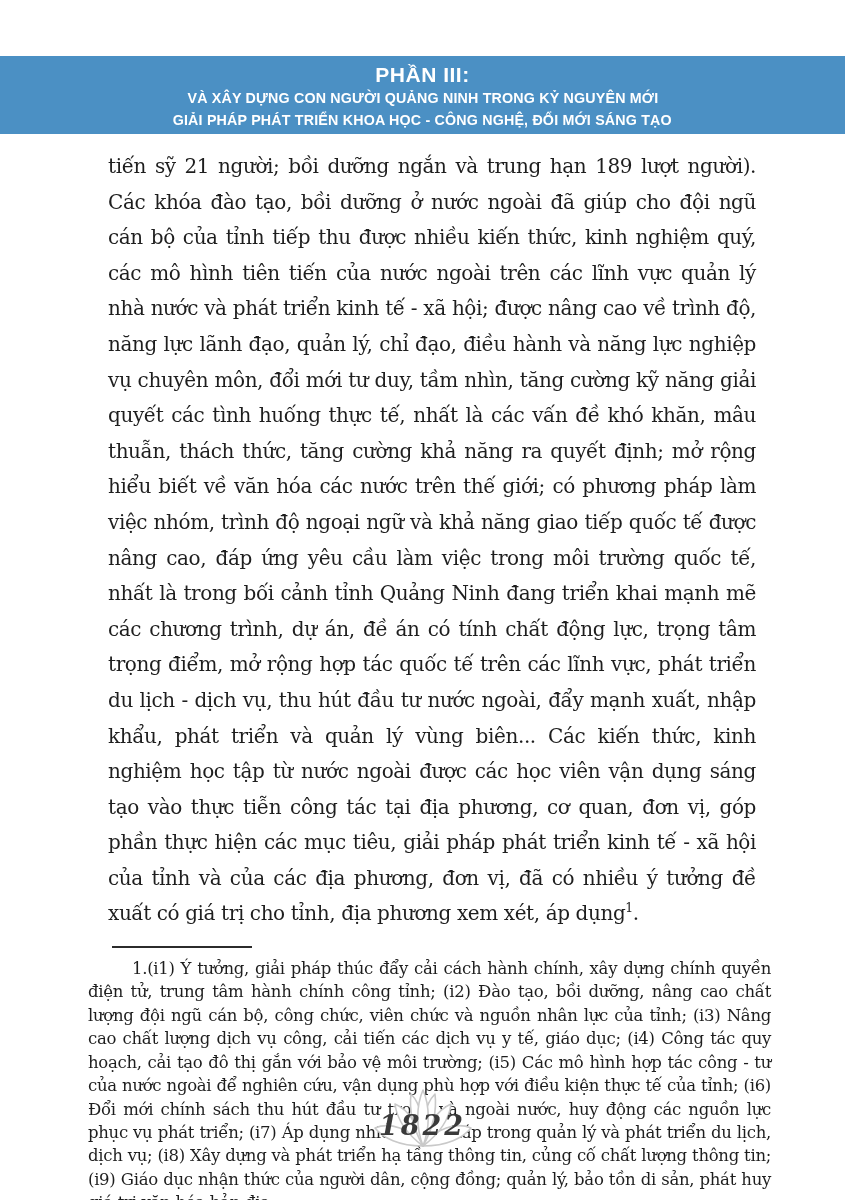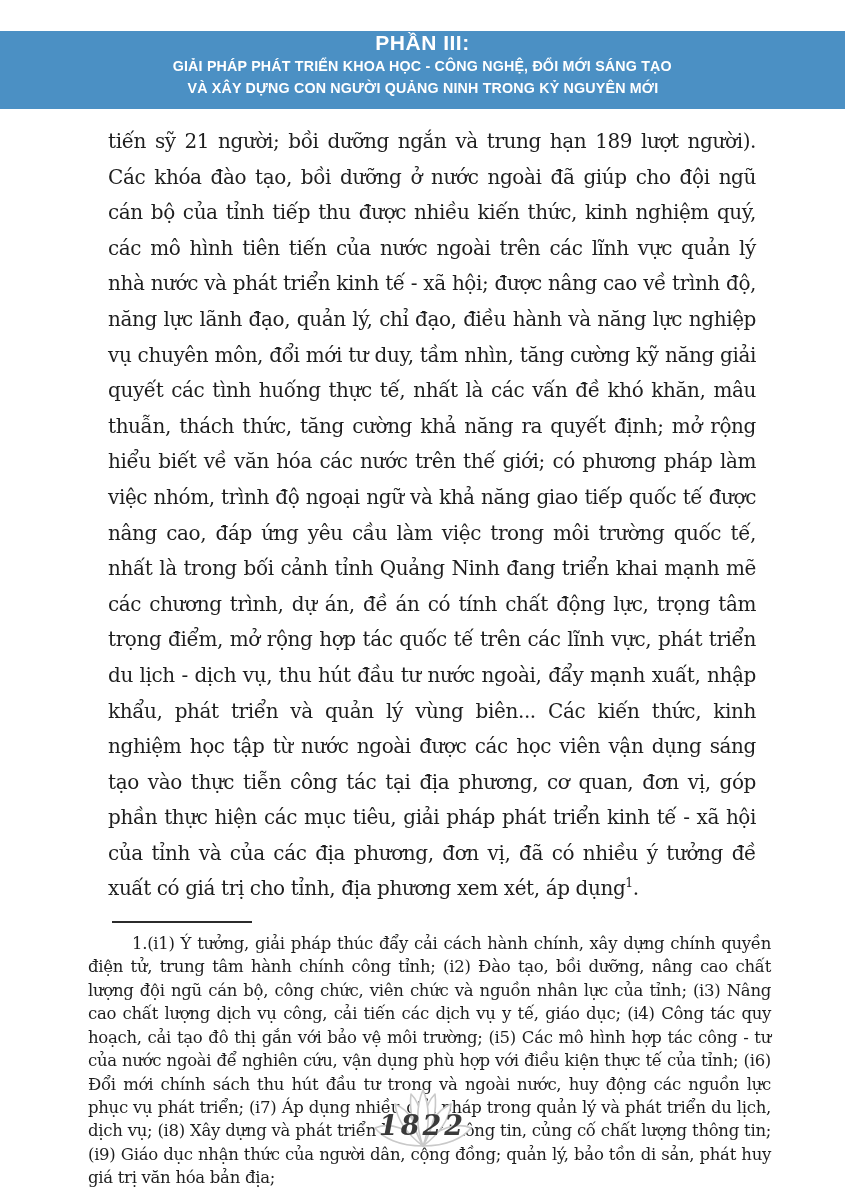--- a/index.html
+++ b/index.html
@@ -10,28 +10,29 @@
   .page {
     position: relative;
     width: 845px;
     height: 1200px;
     background: #ffffff;
     overflow: hidden;
     font-family: "DejaVu Serif", serif;
   }
   
   .banner {
-    margin-top: 31px;
+    margin-top: 56px;
     height: 78px;
     width: 100%;
     background: #4b90c4;
     color: #ffffff;
     text-align: center;
     font-family: "Liberation Sans", sans-serif;
     box-sizing: border-box;
+    padding-top: 7px;
   }
   .banner-title {
     font-size: 21px;
     font-weight: bold;
     letter-spacing: 0.5px;
     line-height: 24px;
   }
   .banner-sub {
     font-size: 15.5px;
     font-weight: bold;
@@ -108,22 +109,22 @@
     color: #3a3a3a;
   }
 </style>
 </head>
 <body>
 
 <div class="page">
 
   <header class="banner">
     <div class="banner-title">PHẦN III:</div>
+    <div class="banner-sub"><span>VÀ XÂY DỰNG CON NGƯỜI QUẢNG NINH TRONG KỶ NGUYÊN MỚI</span></div>
     <div class="banner-sub"><span>GIẢI PHÁP PHÁT TRIỂN KHOA HỌC - CÔNG NGHỆ, ĐỔI MỚI SÁNG TẠO</span></div>
-    <div class="banner-sub"><span>VÀ XÂY DỰNG CON NGƯỜI QUẢNG NINH TRONG KỶ NGUYÊN MỚI</span></div>
   </header>
 
   <main class="body-text">
     <p class="para"><span>tiến sỹ 21 người; bồi dưỡng ngắn và trung hạn 189 lượt người). Các khóa đào tạo, bồi dưỡng ở nước ngoài đã giúp cho đội ngũ cán bộ của tỉnh tiếp thu được nhiều kiến thức, kinh nghiệm quý, các mô hình tiên tiến của nước ngoài trên các lĩnh vực quản lý nhà nước và phát triển kinh tế - xã hội; được nâng cao về trình độ, năng lực lãnh đạo, quản lý, chỉ đạo, điều hành và năng lực nghiệp vụ chuyên môn, đổi mới tư duy, tầm nhìn, tăng cường kỹ năng giải quyết các tình huống thực tế, nhất là các vấn đề khó khăn, mâu thuẫn, thách thức, tăng cường khả năng ra quyết định; mở rộng hiểu biết về văn hóa các nước trên thế giới; có phương pháp làm việc nhóm, trình độ ngoại ngữ và khả năng giao tiếp quốc tế được nâng cao, đáp ứng yêu cầu làm việc trong môi trường quốc tế, nhất là trong bối cảnh tỉnh Quảng Ninh đang triển khai mạnh mẽ các chương trình, dự án, đề án có tính chất động lực, trọng tâm trọng điểm, mở rộng hợp tác quốc tế trên các lĩnh vực, phát triển du lịch - dịch vụ, thu hút đầu tư nước ngoài, đẩy mạnh xuất, nhập khẩu, phát triển và quản lý vùng biên... Các kiến thức, kinh nghiệm học tập từ nước ngoài được các học viên vận dụng sáng tạo vào thực tiễn công tác tại địa phương, cơ quan, đơn vị, góp phần thực hiện các mục tiêu, giải pháp phát triển kinh tế - xã hội của tỉnh và của các địa phương, đơn vị, đã có nhiều ý tưởng đề xuất có giá trị cho tỉnh, địa phương xem xét, áp dụng</span><sup class="fn-ref">1</sup><span>.</span></p>
   </main>
 
   <div class="fn-rule"></div>
 
   <p class="footnote">1.(i1) Ý tưởng, giải pháp thúc đẩy cải cách hành chính, xây dựng chính quyền điện tử, trung tâm hành chính công tỉnh; (i2) Đào tạo, bồi dưỡng, nâng cao chất lượng đội ngũ cán bộ, công chức, viên chức và nguồn nhân lực của tỉnh; (i3) Nâng cao chất lượng dịch vụ công, cải tiến các dịch vụ y tế, giáo dục; (i4) Công tác quy hoạch, cải tạo đô thị gắn với bảo vệ môi trường; (i5) Các mô hình hợp tác công - tư của nước ngoài để nghiên cứu, vận dụng phù hợp với điều kiện thực tế của tỉnh; (i6) Đổi mới chính sách thu hút đầu tư trong và ngoài nước, huy động các nguồn lực phục vụ phát triển; (i7) Áp dụng nhiều giải pháp trong quản lý và phát triển du lịch, dịch vụ; (i8) Xây dựng và phát triển hạ tầng thông tin, củng cố chất lượng thông tin; (i9) Giáo dục nhận thức của người dân, cộng đồng; quản lý, bảo tồn di sản, phát huy giá trị văn hóa bản địa;</p>
 

